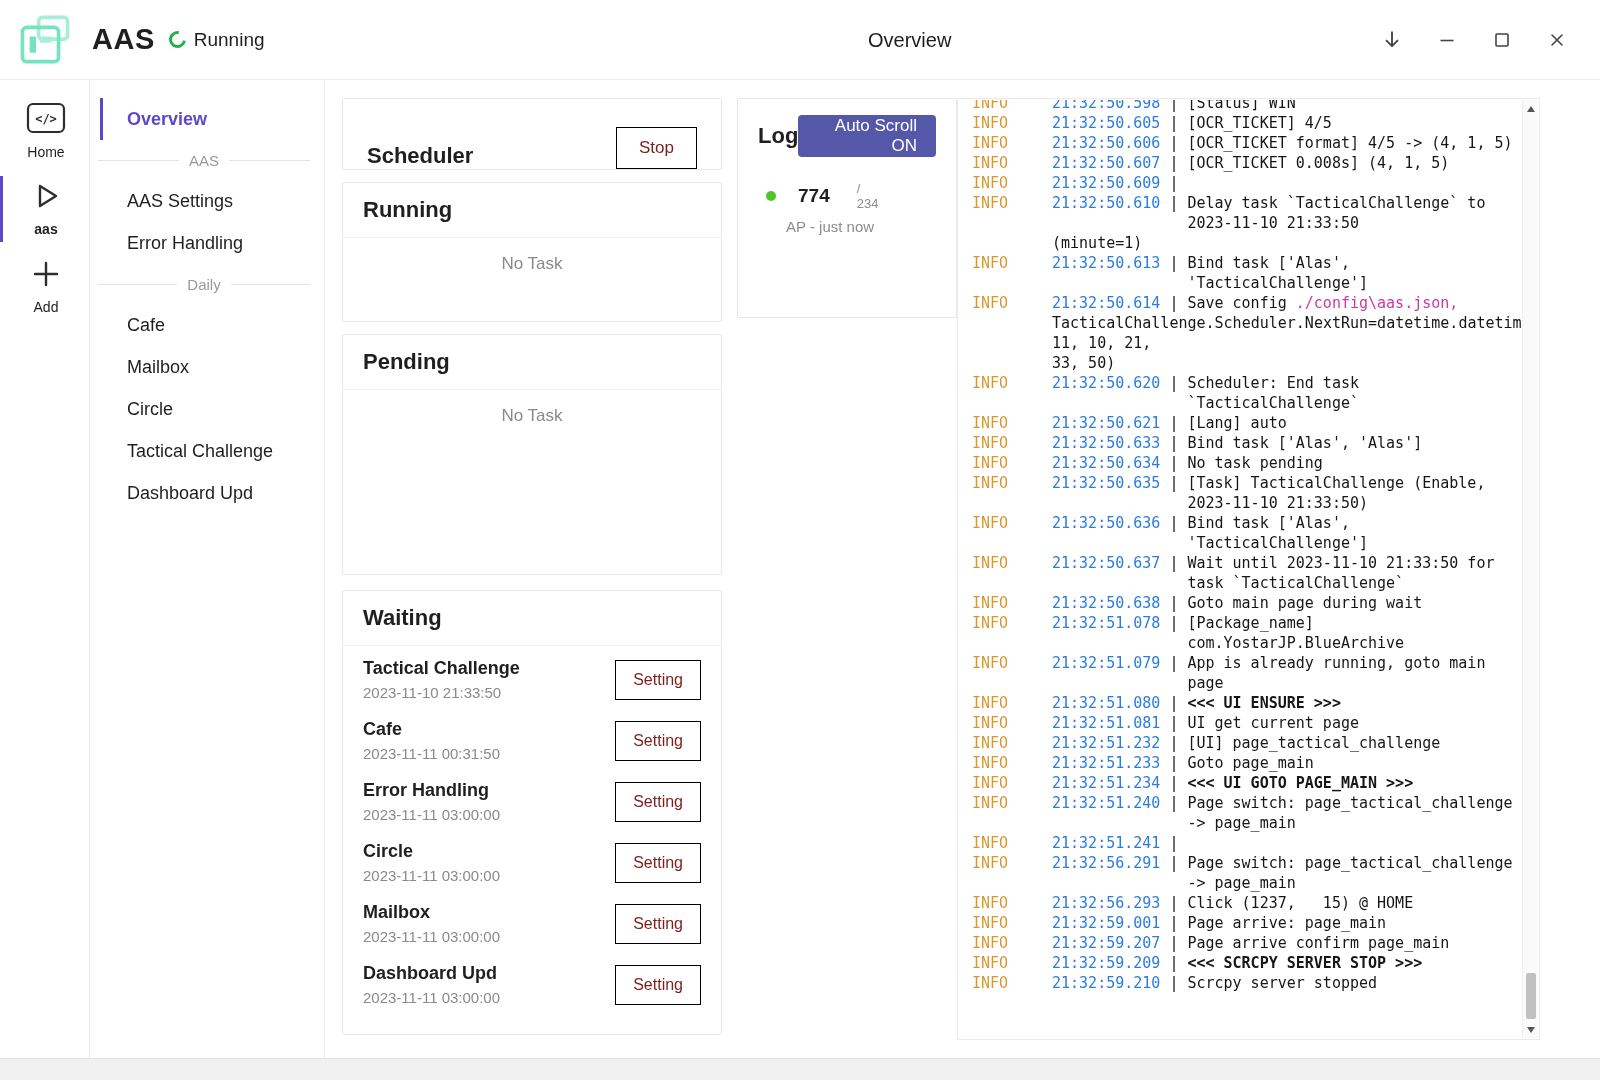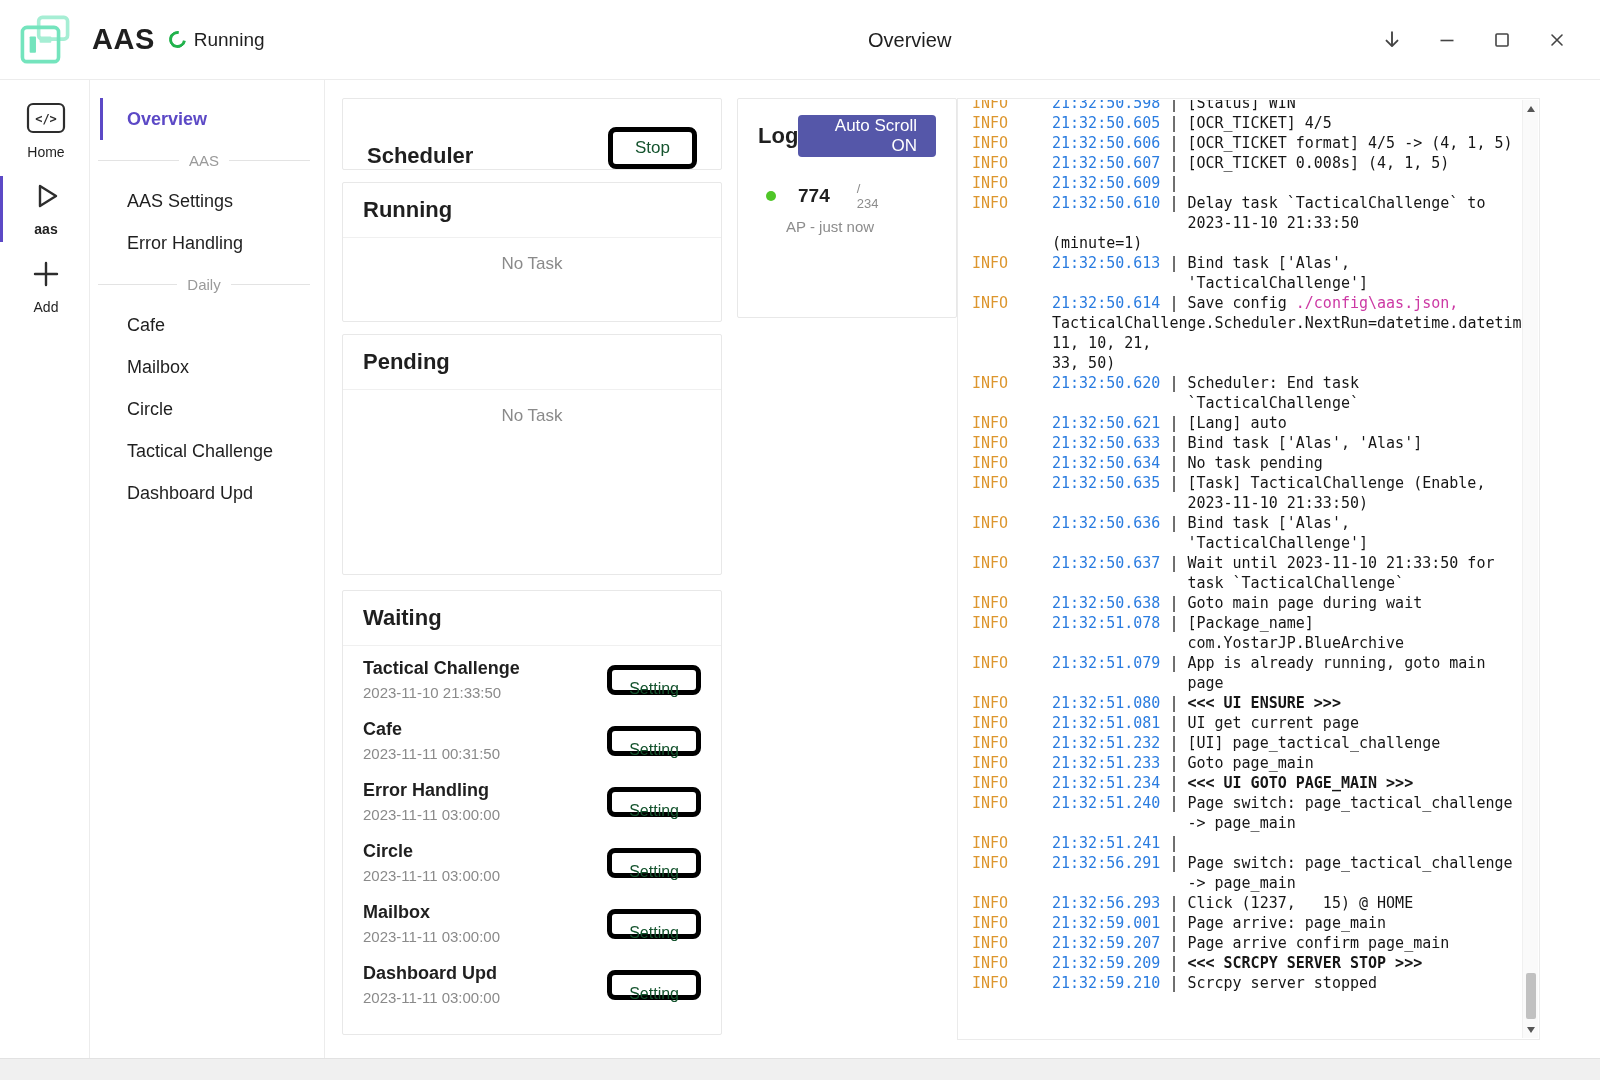--- a/index.html
+++ b/index.html
@@ -45,23 +45,23 @@
   .card-running{height:140px;flex:0 0 140px;margin-bottom:12px;}
   .card-pending{height:241px;flex:0 0 241px;margin-bottom:15px;}
   .card-waiting{height:445px;flex:0 0 445px;}
   .no-task{text-align:center;color:#8a8a8a;font-size:17px;padding-top:16px;}
 
   .waiting-list{padding:3px 20px 0;}
   .waiting-row{display:flex;align-items:center;justify-content:space-between;padding:9px 0;}
   .waiting-name{font-size:18px;font-weight:bold;}
   .waiting-time{font-size:15px;color:#8a8a8a;margin-top:5px;}
 
-  .btn{background:#fff;border:5px solid #000000;border-radius:8px;font-size:17px;color:#14532d;font-family:inherit;cursor:pointer;}
+  .btn{background:#fff;border:1px solid #000000;border-radius:0;font-size:17px;color:#7f1d1d;font-family:inherit;cursor:pointer;}
   .btn-stop{height:42px;padding:0 22px;}
-  .btn-setting{height:28px;padding:10px 17px;font-size:16px;}
+  .btn-setting{height:40px;padding:10px 17px;font-size:16px;}
   .btn-autoscroll{height:42px;padding:0 19px;background:var(--btn);border:none;border-radius:4px;color:#fff;font-size:17px;font-family:inherit;cursor:pointer;text-align:right;}
 
   .card-loghead{height:220px;flex:0 0 220px;margin-bottom:12px;padding:16px 20px;}
   .loghead-top{display:flex;align-items:center;justify-content:space-between;}
   .stats{display:flex;gap:78px;margin-top:24px;padding-left:8px;}
   .stat-top{display:flex;align-items:center;gap:22px;}
   .stat-dot{width:10px;height:10px;border-radius:50%;background:#ccc;flex:0 0 10px;}
   .stat-value{font-size:19px;font-weight:bold;}
   .stat-suffix{font-size:13px;color:#8c8c8c;margin-left:5px;}
   .stat-label{font-size:15px;color:#8c8c8c;margin-top:7px;margin-left:20px;}

